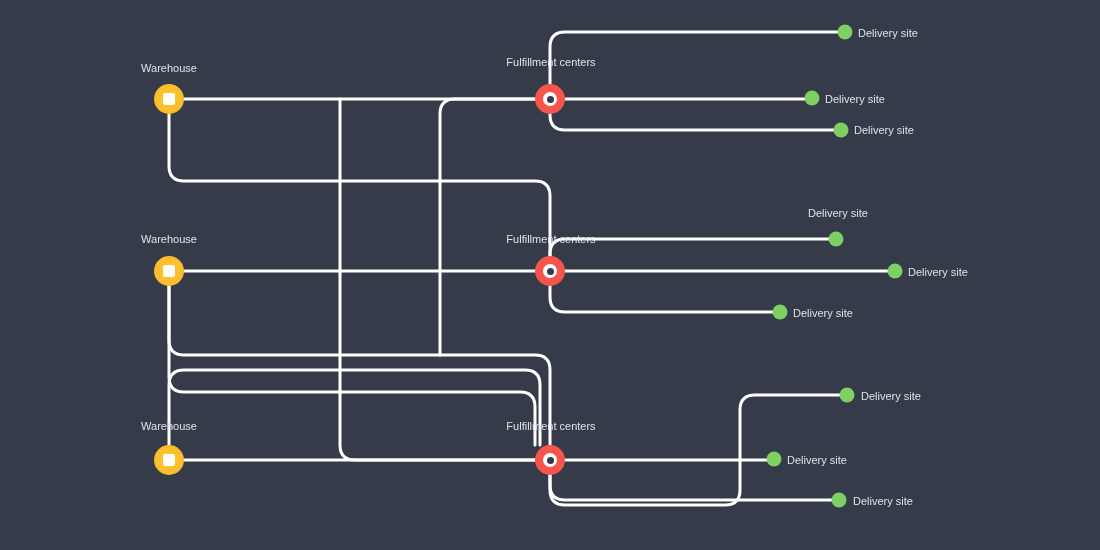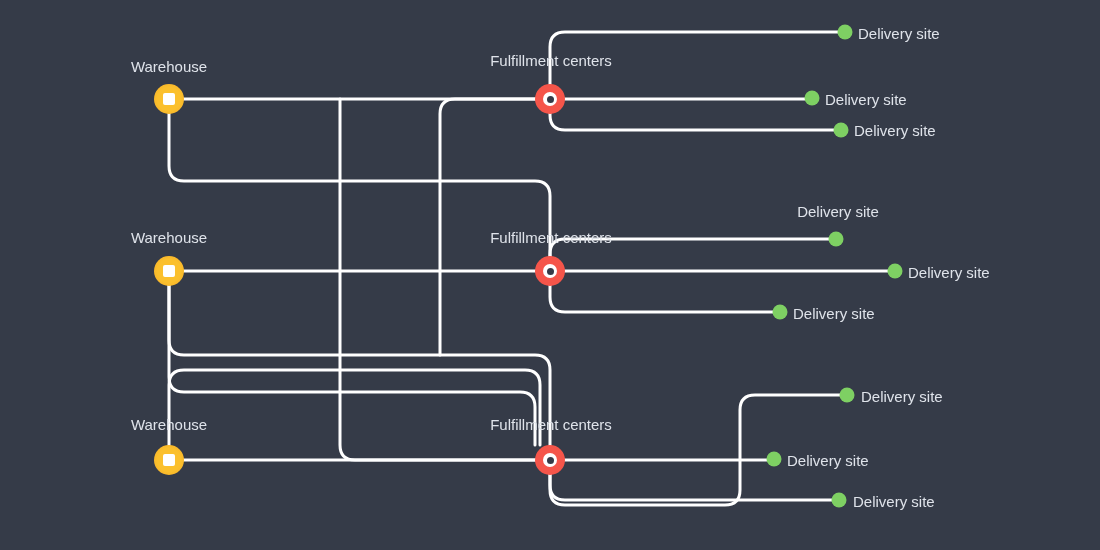--- a/index.html
+++ b/index.html
@@ -59,21 +59,21 @@
     border-radius: 50%;
     background: #353b48;
   }
   .node-site {
     width: 15px;
     height: 15px;
   }
   .label {
     position: absolute;
     color: #dfe3ea;
-    font-size: 15px;
+    font-size: 11px;
     line-height: 1;
     white-space: nowrap;
   }
   .label-above {
     transform: translate(-50%, -100%);
   }
   .label-right {
     transform: translate(0, -50%);
   }
 </style>

